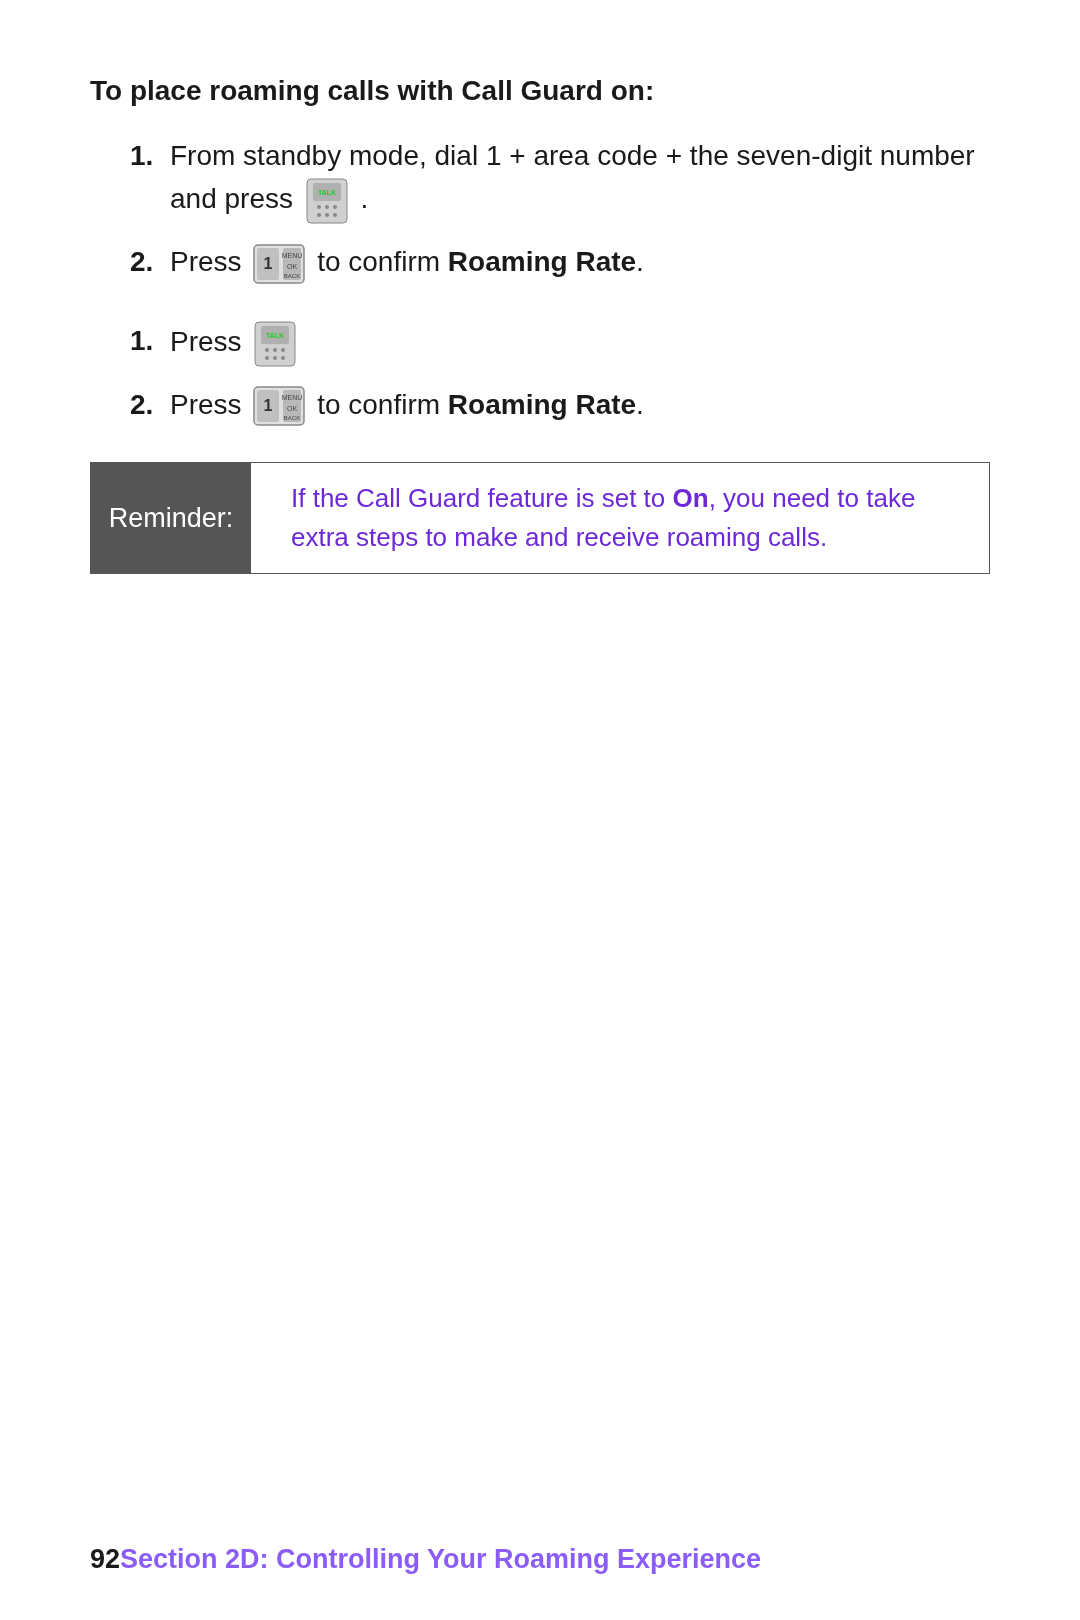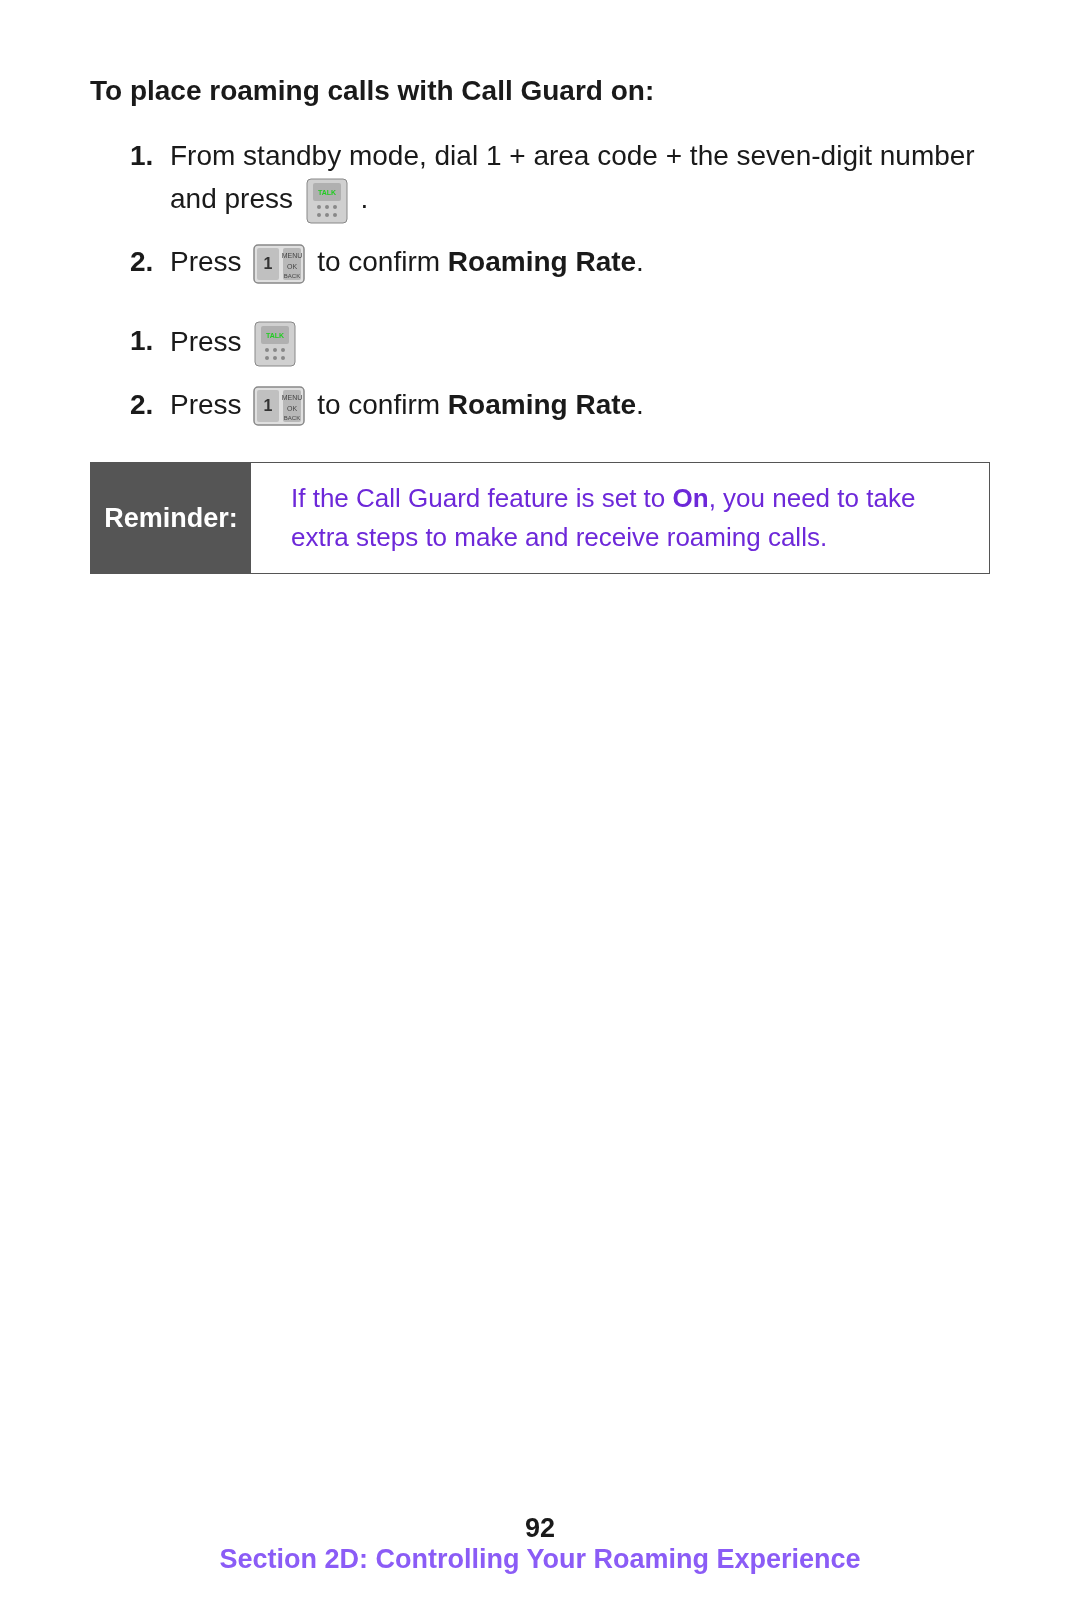--- a/index.html
+++ b/index.html
@@ -100,21 +100,21 @@
       display: flex;
       border: 1.5px solid #555;
       margin-top: 36px;
       margin-bottom: 36px;
     }
 
     .reminder-label {
       background: #555555;
       color: #ffffff;
       font-size: 27px;
-      font-weight: bold;
+      font-weight: normal;
       padding: 16px 20px;
       min-width: 160px;
       display: flex;
       align-items: center;
       justify-content: center;
       white-space: nowrap;
     }
 
     .reminder-text {
       padding: 16px 40px;
@@ -123,21 +123,20 @@
       color: #6d28d9;
     }
 
     .page-footer {
       display: flex;
       justify-content: flex-start;
       align-items: center;
       padding-top: 20px;
       border-top: none;
       margin-top: auto;
-      flex-direction: column;
     }
 
     .page-number {
       font-size: 27px;
       font-weight: bold;
       color: #1a1a1a;
     }
 
     .footer-section-title {
       font-size: 27px;

